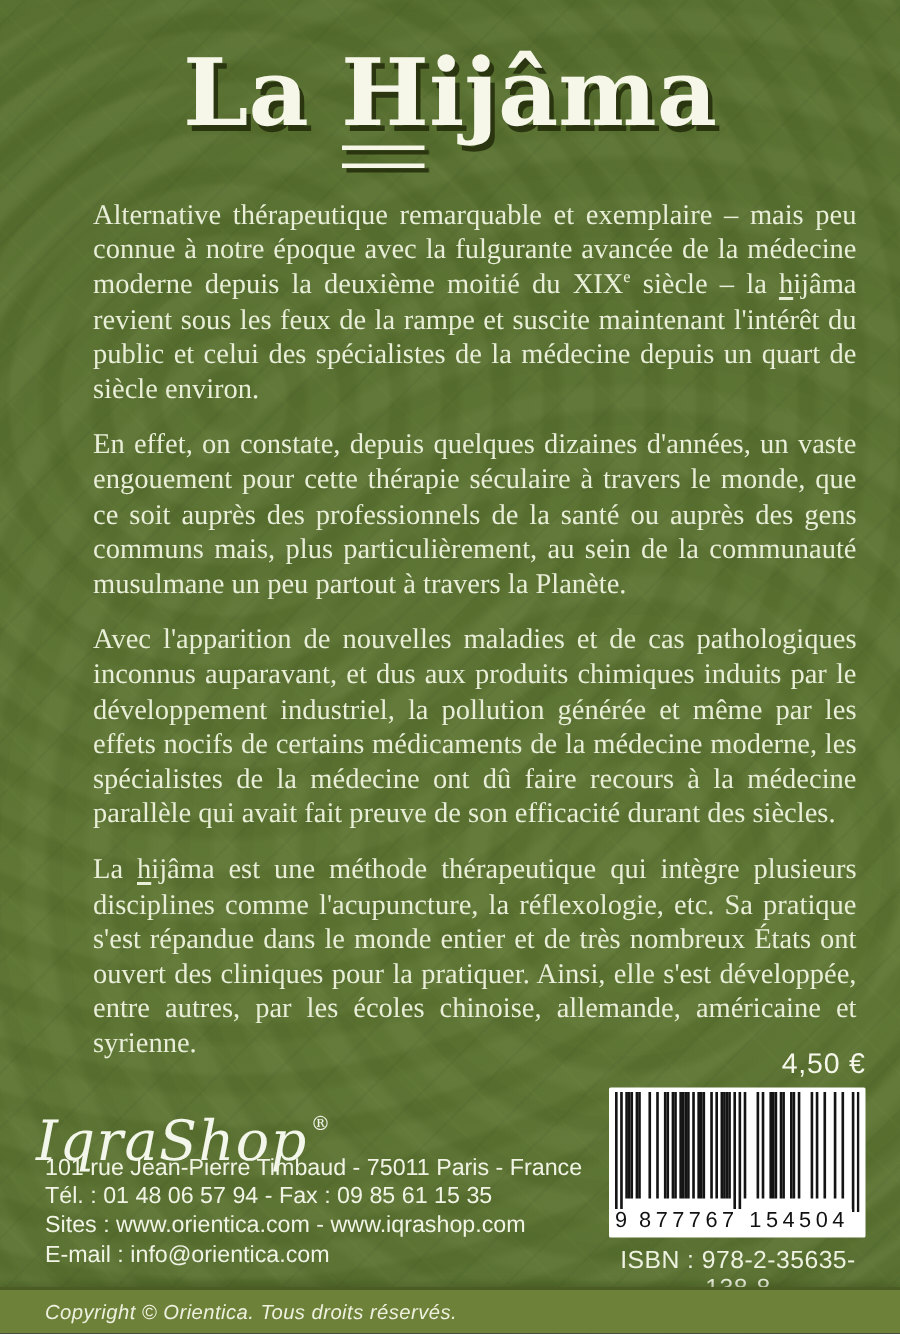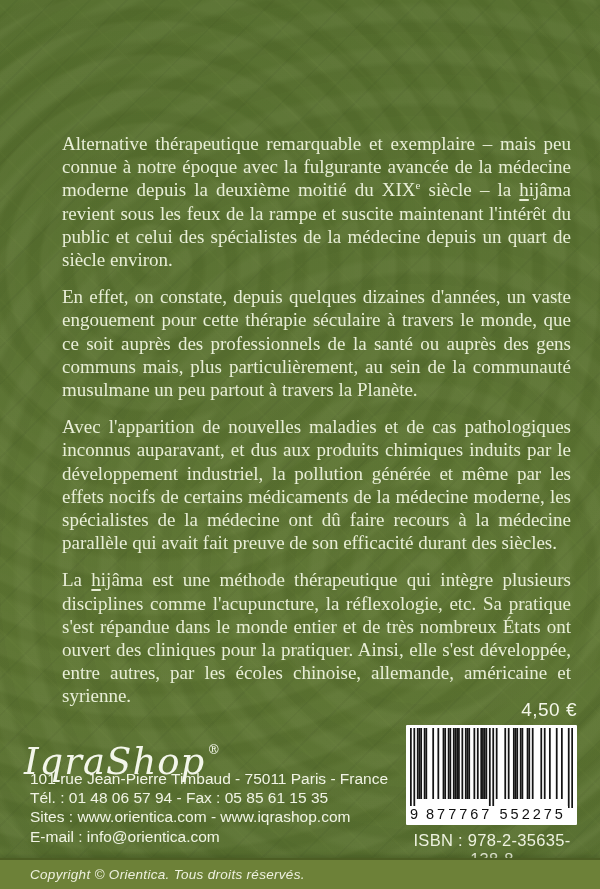--- a/index.html
+++ b/index.html
@@ -112,20 +112,21 @@
   .copyright-bar .txt {
     position:absolute; left:30px; top:0; line-height:29px;
     font-style:italic; font-size:13.5px; color:#eef1df; letter-spacing:0.3px;
   }
 </style>
 </head>
 <body>
 
 <div class="page">
 
+  <div class="title"><span>La </span><span class="dbl">H</span><span>ijâma</span></div>
 
   <div class="body-text">
     <p><span>Alternative thérapeutique remarquable et exemplaire – mais peu connue à notre époque avec la fulgurante avancée de la médecine moderne depuis la deuxième moitié du XIX</span><sup>e</sup><span> siècle – la </span><span class="u-letter">h</span><span>ijâma revient sous les feux de la rampe et suscite maintenant l'intérêt du public et celui des spécialistes de la médecine depuis un quart de siècle environ.</span></p>
     <p>En effet, on constate, depuis quelques dizaines d'années, un vaste engouement pour cette thérapie séculaire à travers le monde, que ce soit auprès des professionnels de la santé ou auprès des gens communs mais, plus particulièrement, au sein de la communauté musulmane un peu partout à travers la Planète.</p>
     <p>Avec l'apparition de nouvelles maladies et de cas pathologiques inconnus auparavant, et dus aux produits chimiques induits par le développement industriel, la pollution générée et même par les effets nocifs de certains médicaments de la médecine moderne, les spécialistes de la médecine ont dû faire recours à la médecine parallèle qui avait fait preuve de son efficacité durant des siècles.</p>
     <p><span>La </span><span class="u-letter">h</span><span>ijâma est une méthode thérapeutique qui intègre plusieurs disciplines comme l'acupuncture, la réflexologie, etc. Sa pratique s'est répandue dans le monde entier et de très nombreux États ont ouvert des cliniques pour la pratiquer. Ainsi, elle s'est développée, entre autres, par les écoles chinoise, allemande, américaine et syrienne.</span></p>
   </div>
 
   <div class="price">4,50 €</div>
 
@@ -175,32 +176,32 @@
         <rect x="78" y="0" width="1.02" height="35.5"></rect>
         <rect x="81" y="0" width="1.02" height="35.5"></rect>
         <rect x="85" y="0" width="1.02" height="35.5"></rect>
         <rect x="88" y="0" width="1.02" height="35.5"></rect>
         <rect x="92" y="0" width="1.02" height="40"></rect>
         <rect x="94" y="0" width="1.02" height="40"></rect>
       </svg>
     <div class="barcode-digits">
       <span class="d1">9</span>
       <span class="d2">877767</span>
-      <span class="d3">552275</span>
+      <span class="d3">154504</span>
     </div>
   </div>
 
   <div class="isbn">ISBN : 978-2-35635-138-8</div>
 
   <div class="orientica"><span>IqraShop</span><span class="reg">®</span></div>
 
 
   <div class="contact">
     <div class="line">101 rue Jean-Pierre Timbaud - 75011 Paris - France</div>
-    <div class="line"><b>Tél. :</b><span> 01 48 06 57 94 </span><b>- Fax :</b><span> 05 85 61 15 35</span></div>
+    <div class="line"><b>Tél. :</b><span> 01 48 06 57 94 </span><b>- Fax :</b><span> 09 85 61 15 35</span></div>
     <div class="line"><b>Sites :</b><span> www.orientica.com - www.iqrashop.com</span></div>
     <div class="line"><b>E-mail :</b><span> info@orientica.com</span></div>
   </div>
 
   <div class="copyright-bar">
     <div class="txt">Copyright © Orientica. Tous droits réservés.</div>
   </div>
 
 </div>
 

